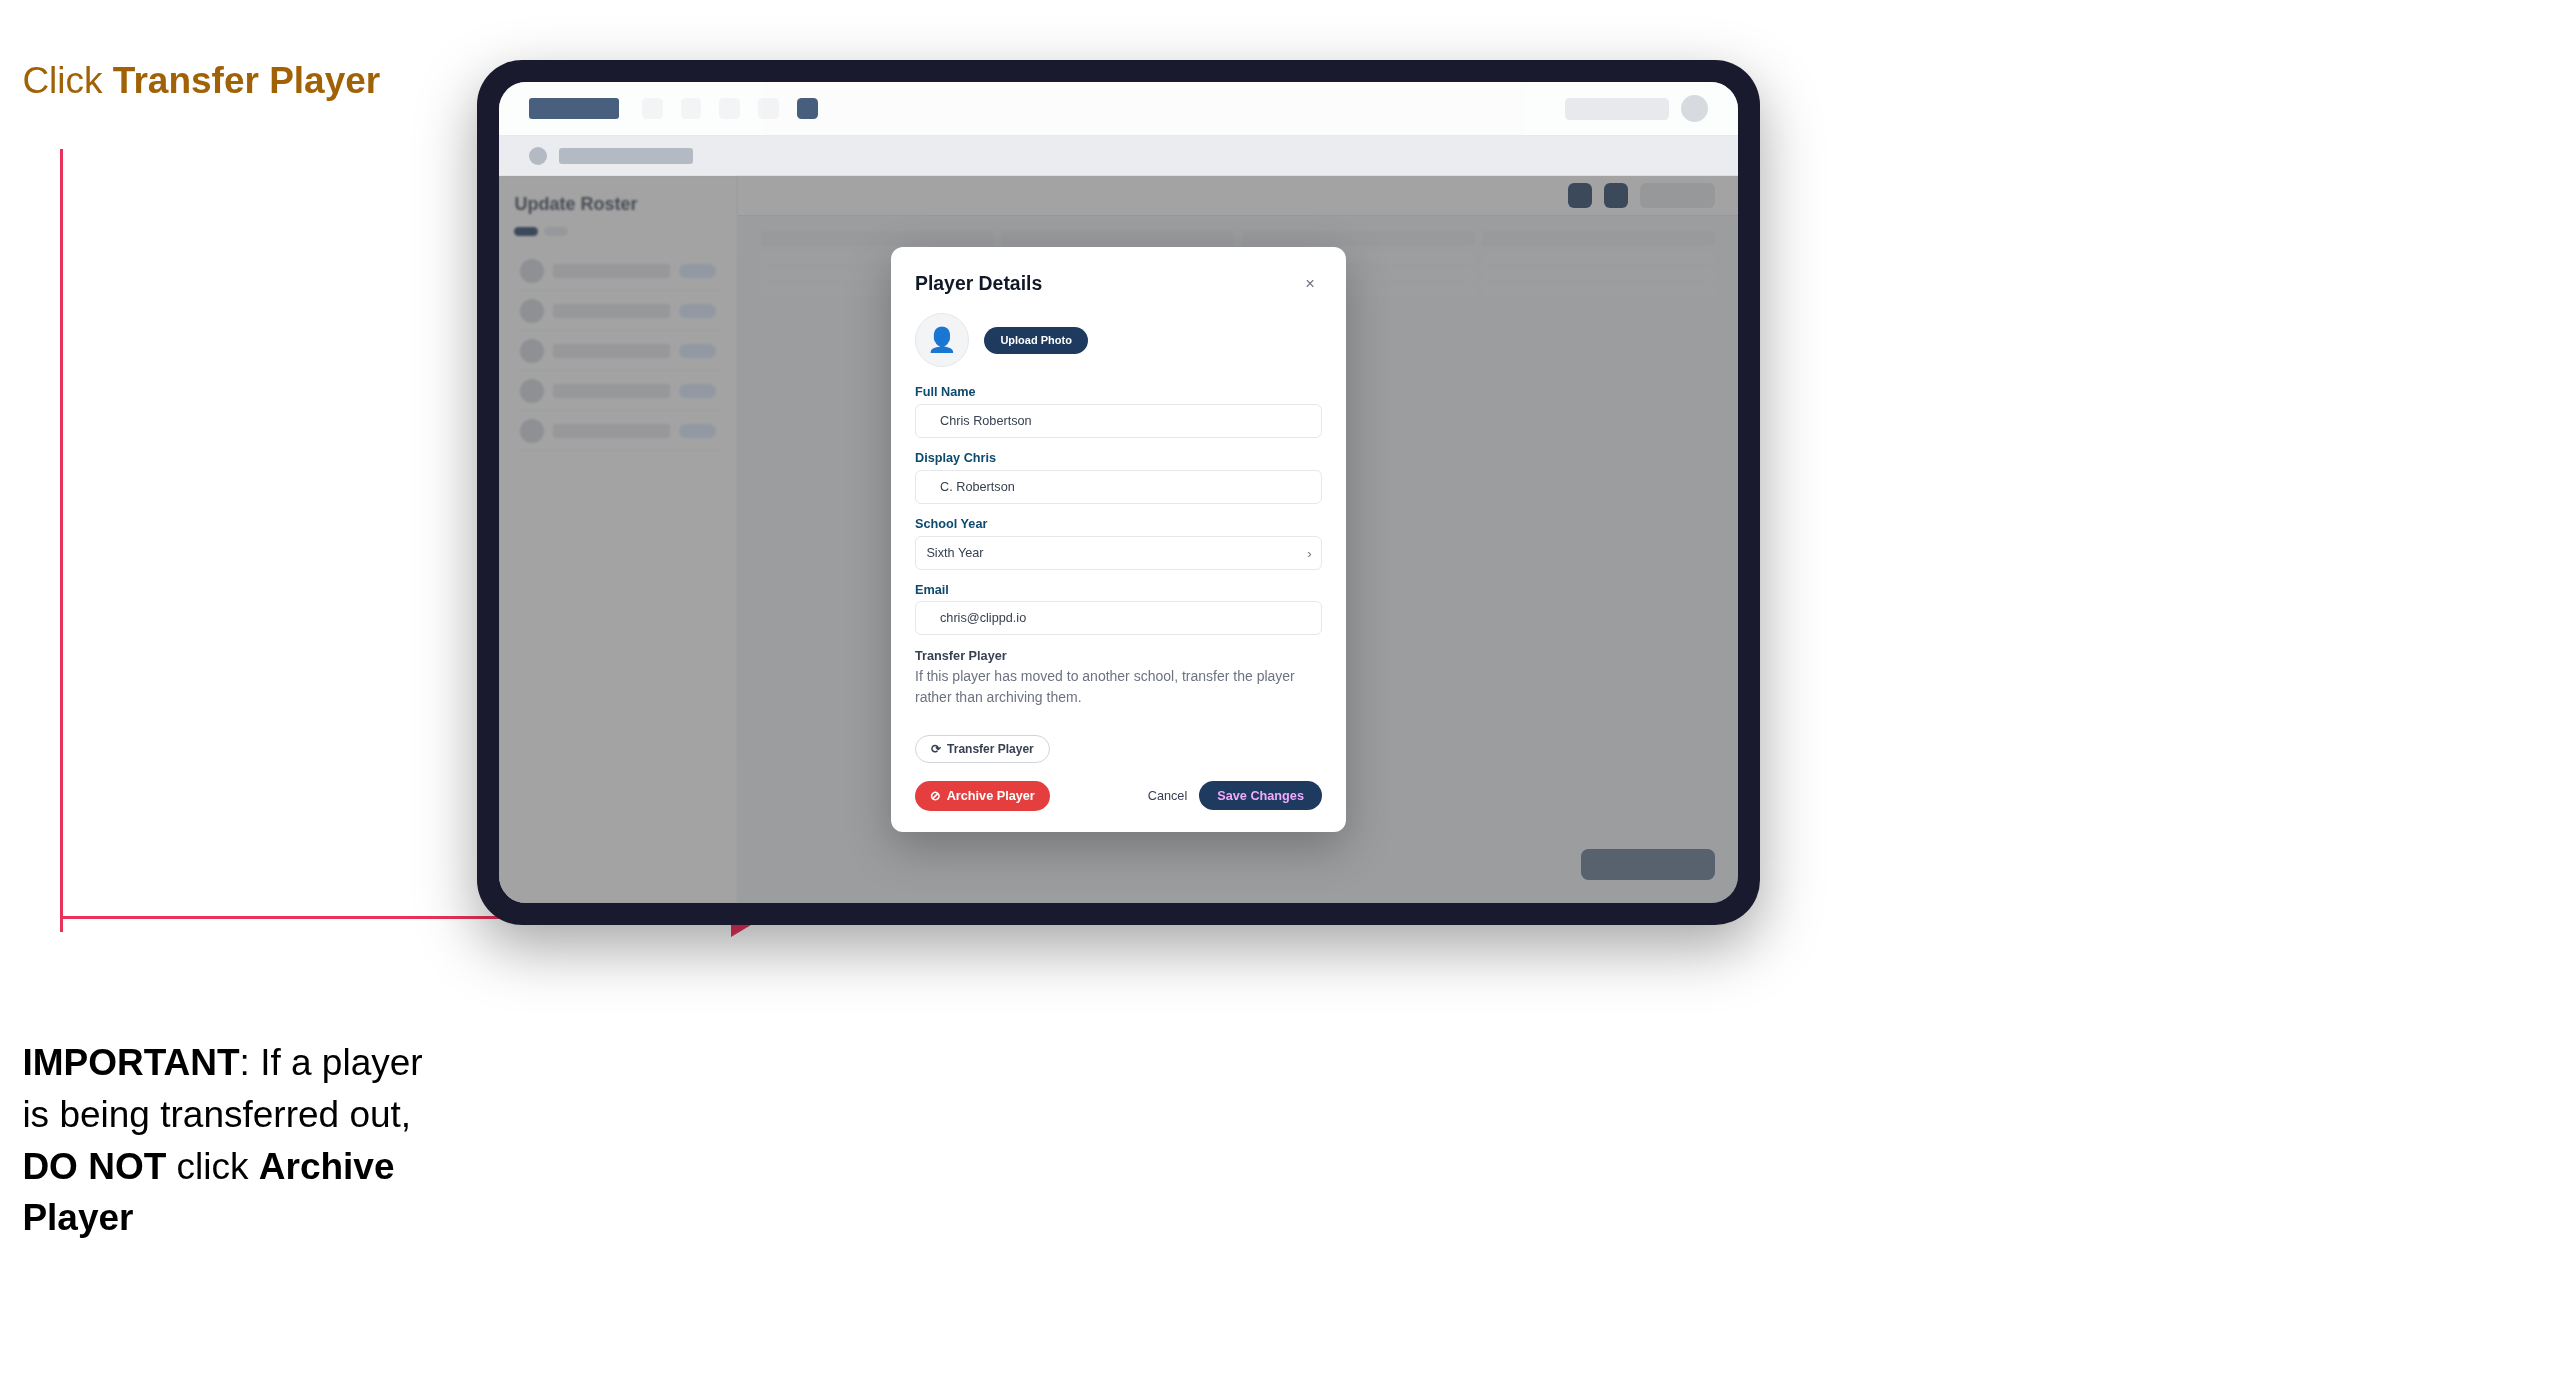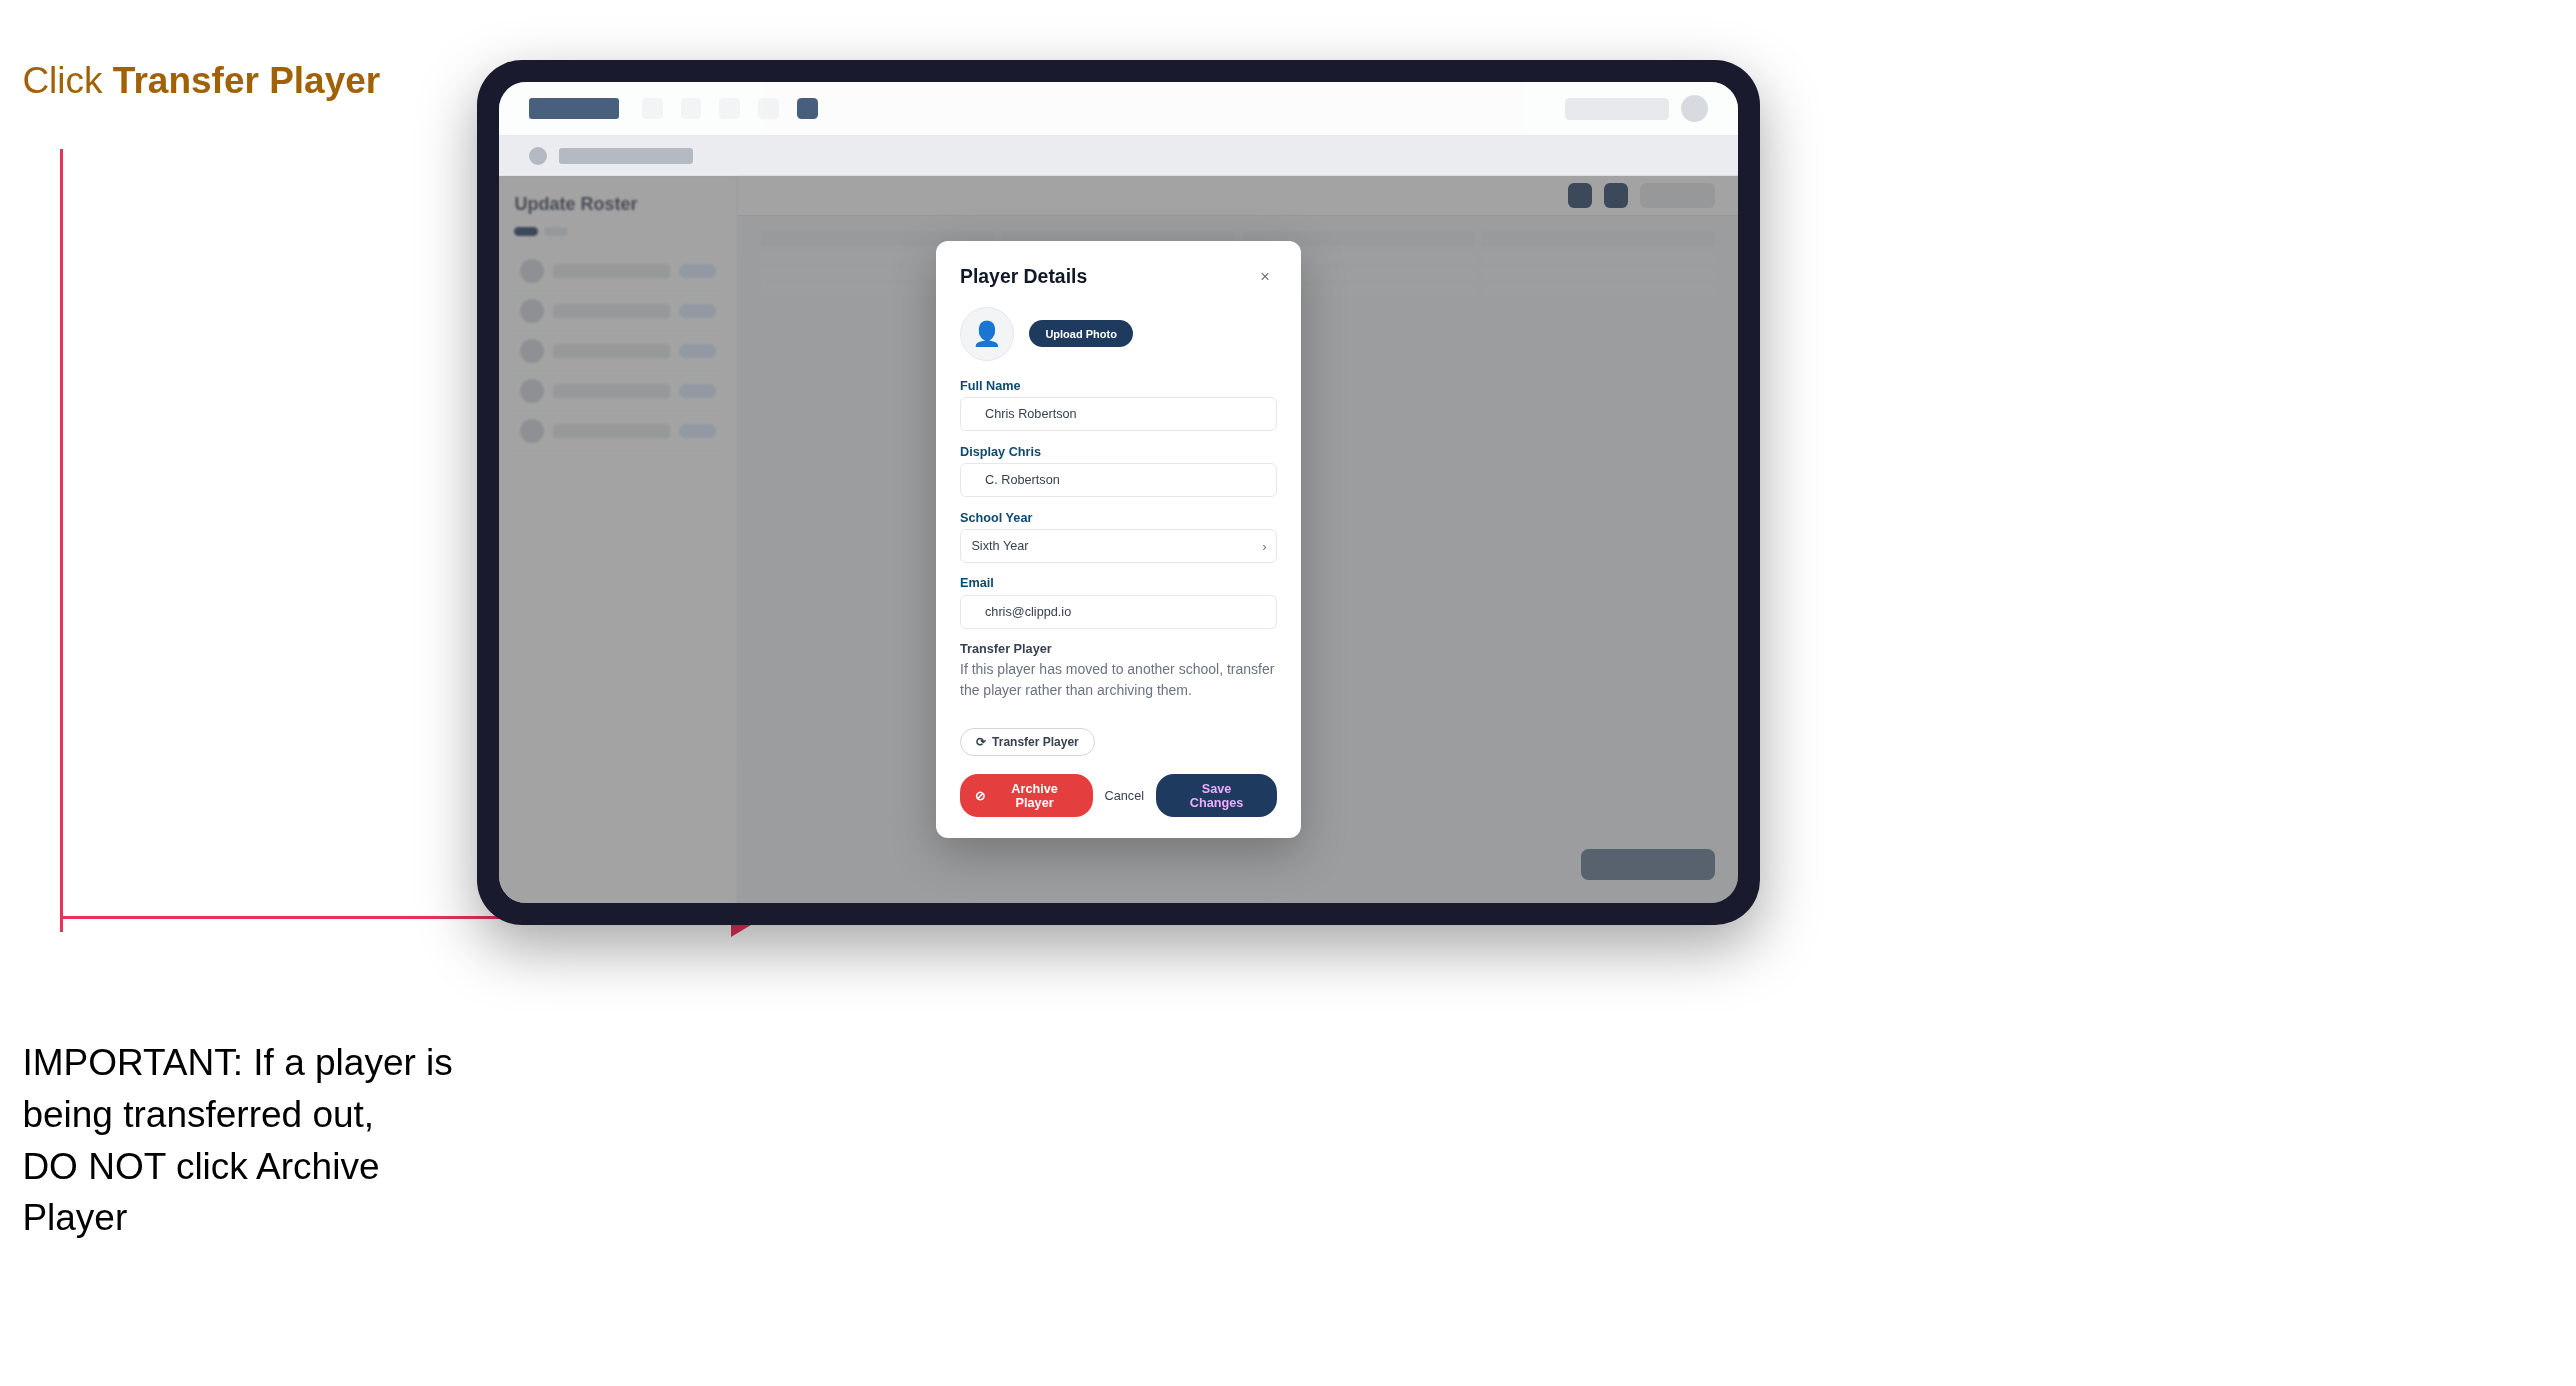--- a/index.html
+++ b/index.html
@@ -57,21 +57,21 @@
     .instruction-bottom {
       position: absolute;
       top: 1037px;
       left: 22.4px;
       font-size: 37px;
       color: #000;
       line-height: 1.4;
       max-width: 433px;
     }
     .instruction-bottom strong {
-      font-weight: 400;
+      font-weight: 700;
     }
 
     
     .tablet {
       position: absolute;
       top: 60px;
       left: 477px;
       width: 1283px;
       height: 865px;
       background: #1a1a2e;
@@ -320,21 +320,21 @@
       display: flex;
       align-items: center;
       justify-content: center;
       z-index: 10;
     }
 
     
     .modal {
       background: #ffffff;
       border-radius: 12px;
-      width: 365px;
+      width: 455px;
       padding: 24px 24px 21px 24px;
       box-shadow: 0 15px 45px rgba(0,0,0,0.25);
       position: relative;
     }
     .modal-header {
       display: flex;
       justify-content: space-between;
       align-items: center;
       margin-bottom: 18px;
     }

